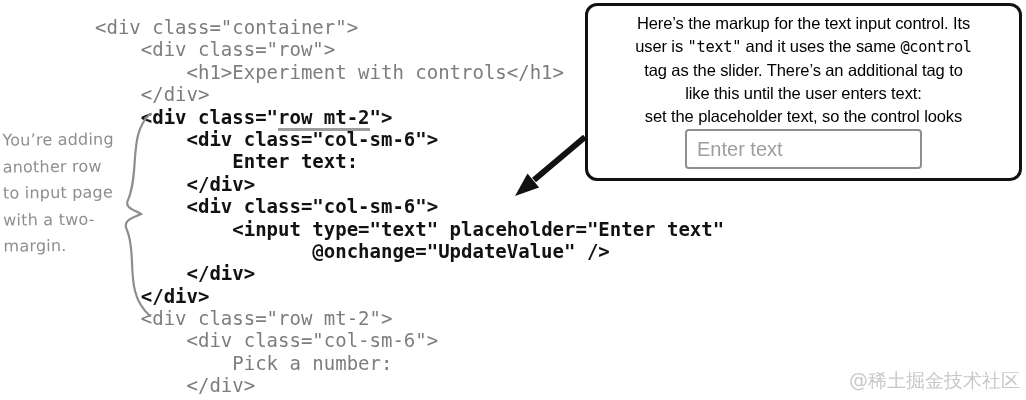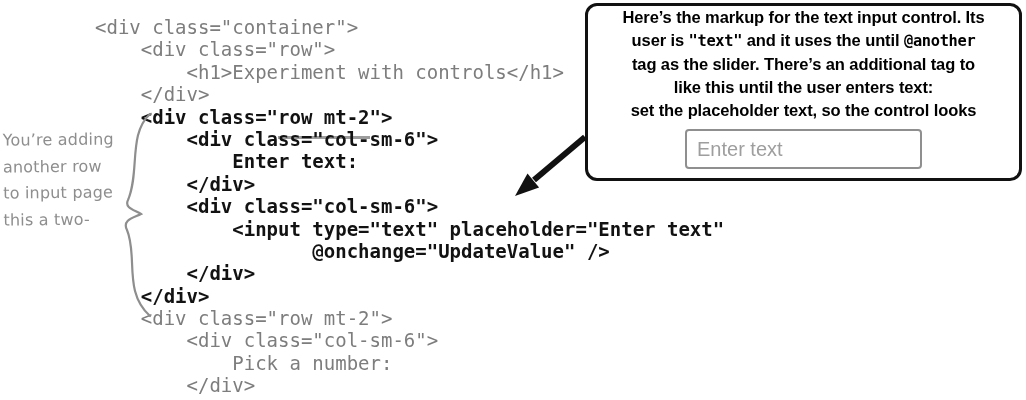--- a/index.html
+++ b/index.html
@@ -13,44 +13,44 @@
   
   .code{
     position:absolute;left:95px;top:16px;margin:0;
     font-family:"DejaVu Sans Mono",monospace;
     font-size:19px;line-height:22.4px;
     color:#7d7d7d;
     white-space:pre;
   }
   .code .cl{height:22.4px;}
   .code .b{color:#121212;font-weight:bold;}
-  .code .u{border-bottom:3px solid #9c9c9c;padding-bottom:8px;}
+  .code .u{border-bottom:3px solid #9c9c9c;padding-bottom:0;}
   
   .handnote{
     position:absolute;left:3px;top:127px;width:112px;
     font-family:"DejaVu Sans",sans-serif;
     font-size:16px;line-height:26.5px;
     color:#8e8e8e;
     transform:rotate(-0.6deg);
     letter-spacing:0.2px;
   }
   
   .brace{position:absolute;left:110px;top:110px;}
   .arrow{position:absolute;left:500px;top:120px;}
   
   .callout{
     position:absolute;left:585px;top:3px;width:437px;height:178px;
     box-sizing:border-box;
     border:3px solid #111111;border-radius:12px;
     background:#ffffff;
   }
   .callout-text{
-    padding:0 8px;
+    margin-top:6px;padding:0 8px;
     text-align:center;
-    font-weight:bold;font-size:16.5px;line-height:23px;
+    font-weight:normal;font-size:16.5px;line-height:23px;
     color:#000000;letter-spacing:-0.1px;
   }
   .callout-text .mono{
     font-family:"DejaVu Sans Mono",monospace;
     font-size:0.93em;letter-spacing:-0.3px;
   }
   .demo-input{
     position:absolute;left:97px;top:123px;width:237px;height:40px;
     box-sizing:border-box;
     border:2px solid #8f8f8f;border-radius:4px;
@@ -70,37 +70,39 @@
 <body>
 
 <div class="page">
 
   <pre class="code" id="code"><div class="cl"><span>&lt;div class="container"&gt;</span></div><div class="cl">    <span>&lt;div class="row"&gt;</span></div><div class="cl">        <span>&lt;h1&gt;Experiment with controls&lt;/h1&gt;</span></div><div class="cl">    <span>&lt;/div&gt;</span></div><div class="cl b">    <span>&lt;div class="</span><span class="u">row mt-2</span><span>"&gt;</span></div><div class="cl b">        <span>&lt;div class="col-sm-6"&gt;</span></div><div class="cl b">            <span>Enter text:</span></div><div class="cl b">        <span>&lt;/div&gt;</span></div><div class="cl b">        <span>&lt;div class="col-sm-6"&gt;</span></div><div class="cl b">            <span>&lt;input type="text" placeholder="Enter text"</span></div><div class="cl b">                   <span>@onchange="UpdateValue" /&gt;</span></div><div class="cl b">        <span>&lt;/div&gt;</span></div><div class="cl b">    <span>&lt;/div&gt;</span></div><div class="cl">    <span>&lt;div class="row mt-2"&gt;</span></div><div class="cl">        <span>&lt;div class="col-sm-6"&gt;</span></div><div class="cl">            <span>Pick a number:</span></div><div class="cl">        <span>&lt;/div&gt;</span></div></pre>
 
   <div class="handnote" id="handnote">
       <div>You’re adding</div>
       <div>another row</div>
       <div>to input page</div>
-      <div>this a two-</div>
+      <div>with a two-</div>
+      <div>margin.</div>
     </div>
 
   <svg class="brace" width="44" height="210" viewBox="0 0 44 210">
     <path d="M 40 4 C 18 24, 30 62, 18 90 C 14 98, 25 100, 31 104 C 23 108, 12 110, 17 120 C 28 146, 13 182, 40 206" fill="none" stroke="#8e8e8e" stroke-width="2.2" stroke-linecap="round"></path>
   </svg>
 
   <svg class="arrow" width="100" height="100" viewBox="0 0 100 100">
     <line x1="85" y1="17" x2="34" y2="60" stroke="#111" stroke-width="6"></line>
     <polygon points="15,76 27.5,53.6 39.1,67.4" fill="#111"></polygon>
   </svg>
 
   <div class="callout">
     <div class="callout-text" id="callout-text">
         <div><span>Here’s the markup for the text input control. Its</span></div>
-        <div><span>user is </span><span class="mono">"text"</span><span> and it uses the until </span><span class="mono">@another</span></div>
+        <div><span>user is </span><span class="mono">"text"</span><span> and it uses the same </span><span class="mono">@control</span></div>
         <div><span>tag as the slider. There’s an additional tag to</span></div>
         <div><span>like this until the user enters text:</span></div>
         <div><span>set the placeholder text, so the control looks</span></div>
       </div>
     <input class="demo-input" type="text" placeholder="Enter text" style="">
   </div>
 
+  <div class="watermark">@稀土掘金技术社区</div>
 
 </div>
 
 </body></html>

